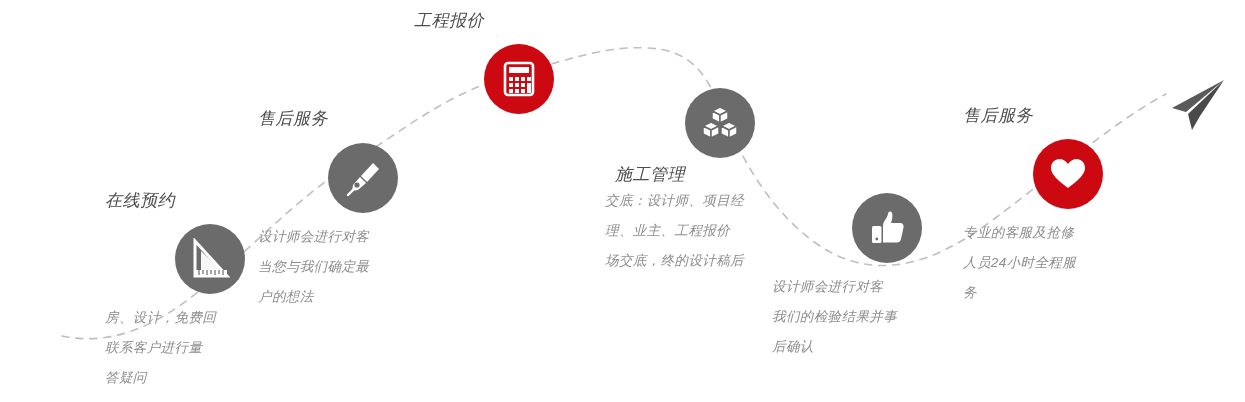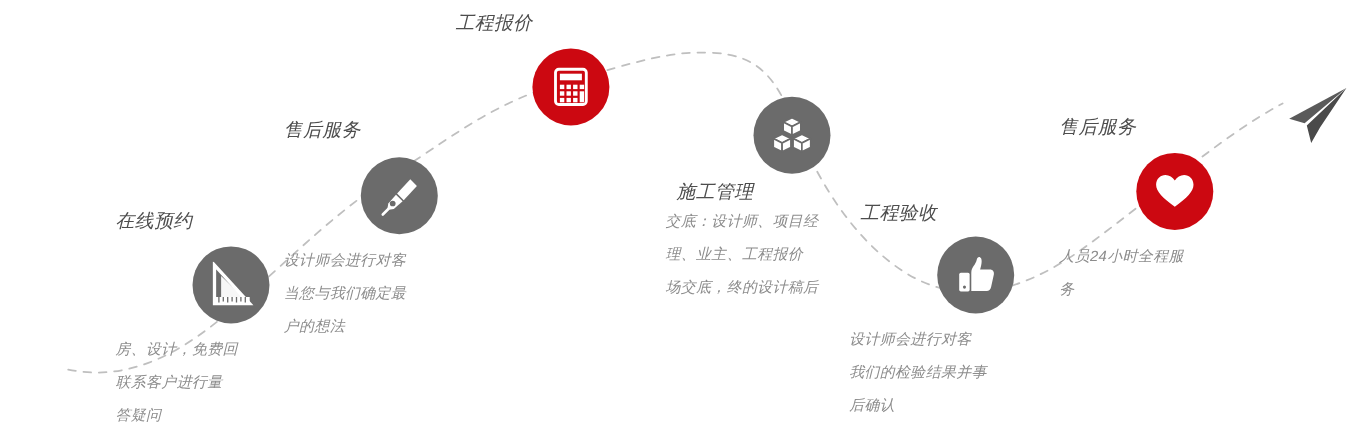--- a/index.html
+++ b/index.html
@@ -201,21 +201,20 @@
     </div>
     <div class="step-title title-below">施工管理</div>
     <div class="step-desc" style="width:230px; margin-left:-10px;">
       <div>交底：设计师、项目经</div>
       <div>理、业主、工程报价</div>
       <div>场交底，终的设计稿后</div>
     </div>
   </div>
 
   <div class="step" id="step-4">
-    <div class="step-title">工程验收</div>
     <div class="gap"></div>
     <div class="icon-wrap">
       <div class="icon-circle gray">
         <svg width="42" height="42" viewBox="0 0 42 42" xmlns="http://www.w3.org/2000/svg">
           <path d="M 17,19 C 17,14 21,12 22,7 C 22.5,4 25,4 26,6 C 27,8.5 26,13 25,16 L 34,16
                    C 36.5,16 38,18 37.5,20.5 L 35,32 C 34.5,34.5 33,35.5 31,35.5 L 17,35.5 Z" fill="#ffffff"></path>
           <rect x="6" y="19" width="9.5" height="17" rx="1.5" fill="#ffffff"></rect>
           <circle cx="10.8" cy="32" r="1.4" fill="#6b6b6b"></circle>
         </svg>
       </div>
@@ -234,18 +233,19 @@
     <div class="icon-wrap">
       <div class="icon-circle red">
         <svg width="42" height="42" viewBox="0 0 42 42" xmlns="http://www.w3.org/2000/svg">
           <path d="M 21,35 C 10,27 4,21 4,15 C 4,9.5 8,6 12.5,6 C 16,6 19,8 21,11
                    C 23,8 26,6 29.5,6 C 34,6 38,9.5 38,15 C 38,21 32,27 21,35 Z" fill="#ffffff"></path>
         </svg>
       </div>
     </div>
     <div class="gap-below"></div>
     <div class="step-desc">
+      <div>专业的客服及抢修</div>
       <div>人员24小时全程服</div>
       <div>务</div>
     </div>
   </div>
 
 </div>
 
 </body></html>

